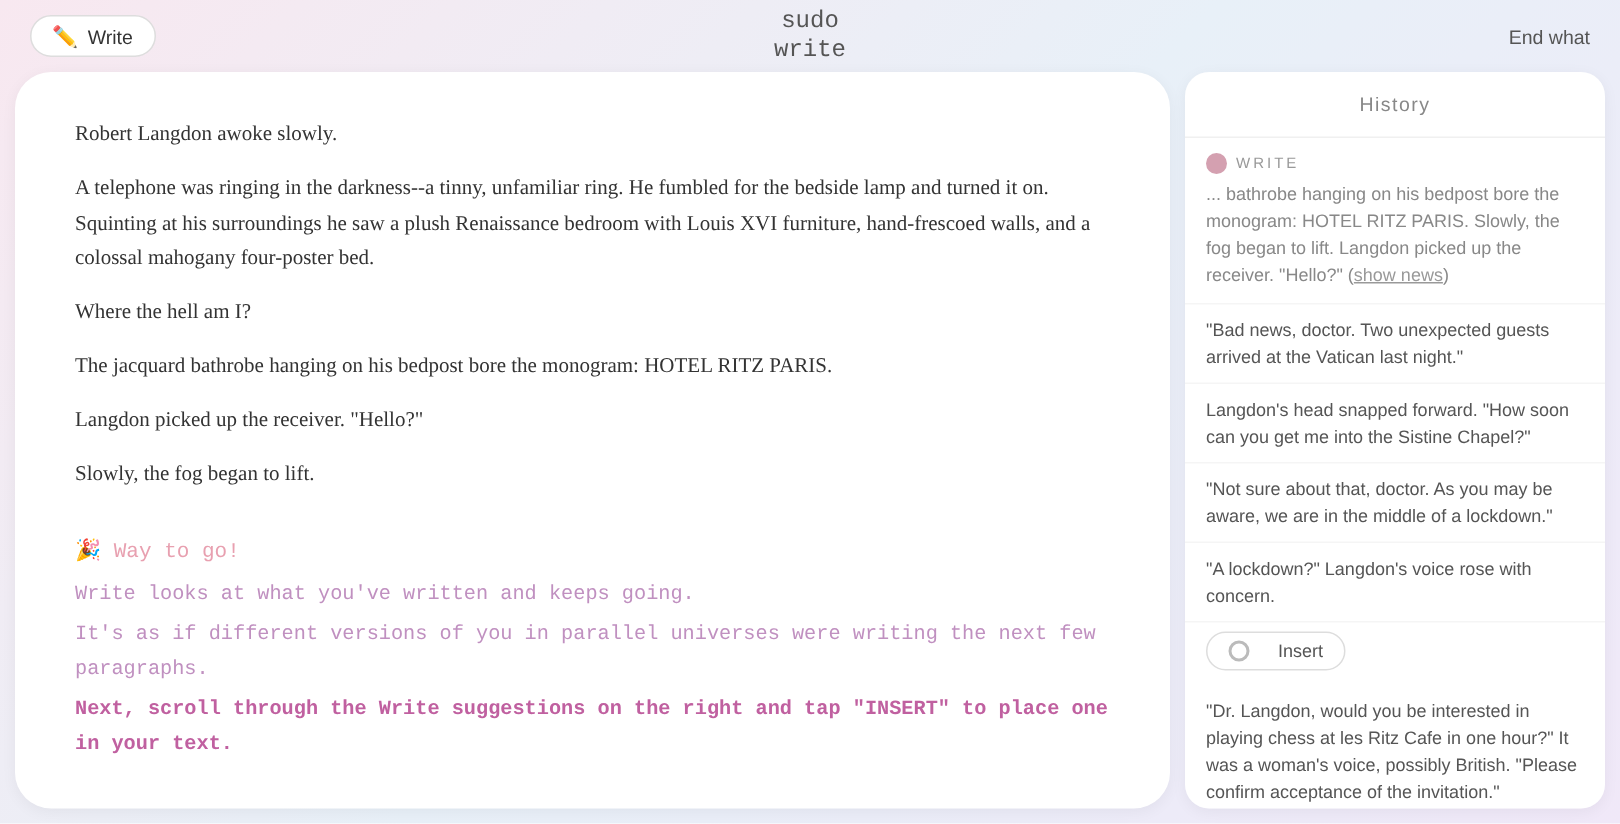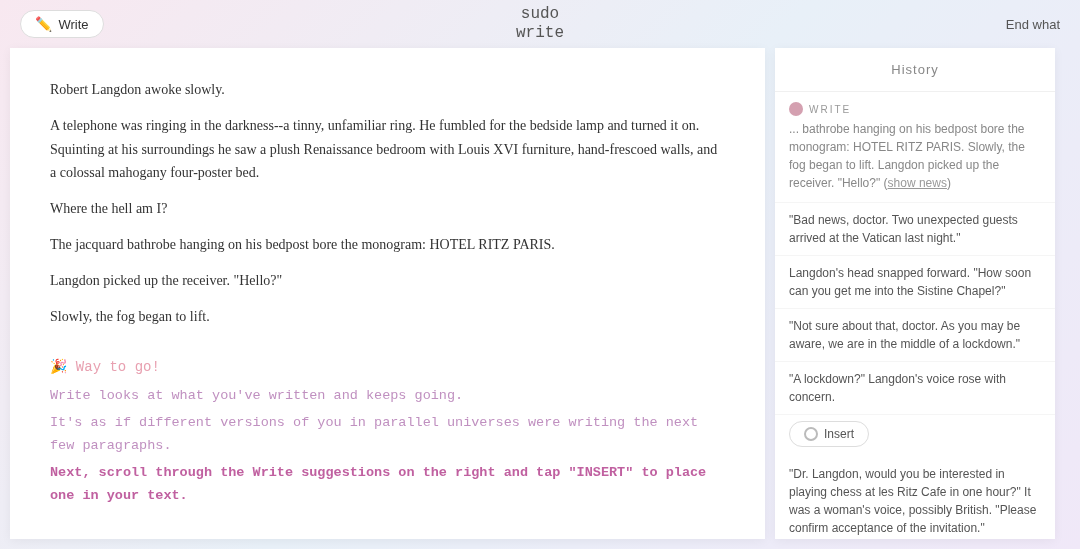--- a/index.html
+++ b/index.html
@@ -59,21 +59,21 @@
     .main-layout {
       display: flex;
       height: calc(549px - 48px);
     }
 
     
     .editor-panel {
       flex: 1;
       background: white;
       margin: 0 10px 10px 10px;
-      border-radius: 0;
+      border-radius: 24px;
       padding: 30px 40px;
       overflow-y: auto;
       box-shadow: 0 2px 10px rgba(0,0,0,0.05);
     }
     .editor-text {
       font-size: 14px;
       line-height: 1.7;
       color: #333;
     }
     .editor-text p {
@@ -101,22 +101,22 @@
       font-weight: bold;
       font-size: 13.5px;
       line-height: 1.7;
       font-family: 'Courier New', monospace;
     }
 
     
     .history-panel {
       width: 280px;
       background: white;
-      margin: 0 25px 10px 0;
-      border-radius: 0;
+      margin: 0 10px 10px 0;
+      border-radius: 16px;
       overflow-y: auto;
       box-shadow: 0 2px 10px rgba(0,0,0,0.05);
     }
     .history-header {
       text-align: center;
       padding: 14px;
       font-size: 13px;
       color: #888;
       letter-spacing: 1px;
       font-family: Arial, sans-serif;
@@ -159,21 +159,21 @@
       padding: 8px 14px;
       border-bottom: 1px solid #f5f5f5;
       font-size: 12px;
       color: #555;
       line-height: 1.5;
       font-family: Arial, sans-serif;
     }
     .insert-btn {
       display: flex;
       align-items: center;
-      gap: 6px;
+      gap: 19px;
       border: 1px solid #ddd;
       border-radius: 20px;
       padding: 5px 14px;
       font-size: 12px;
       cursor: pointer;
       background: white;
       color: #555;
       margin: 6px 14px 10px;
       width: fit-content;
     }

